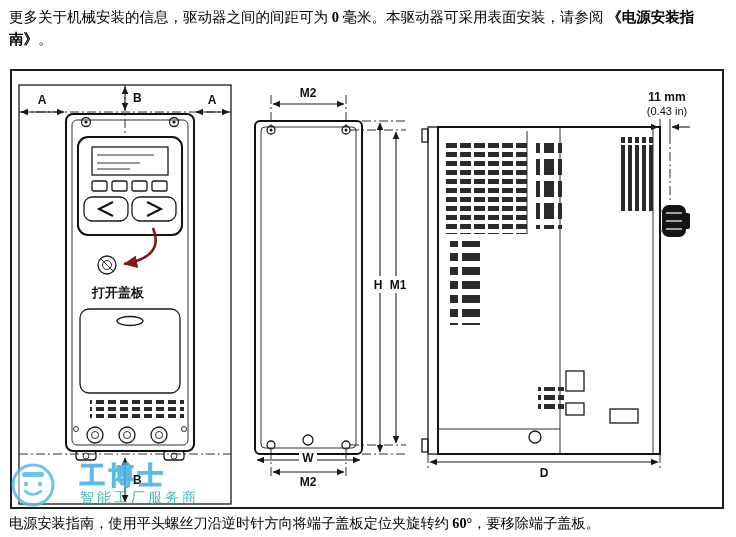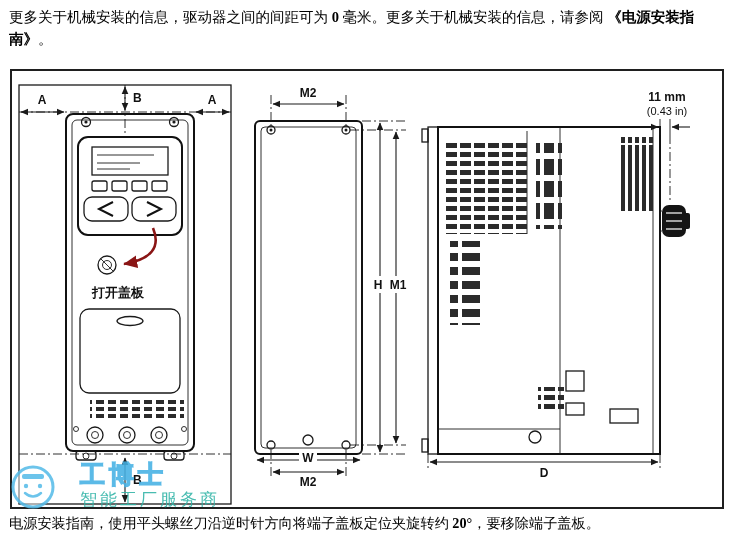--- a/index.html
+++ b/index.html
@@ -43,30 +43,30 @@
   
   .watermark {
     position:absolute; left:10px; top:462px; z-index:2;
     display:flex; align-items:center; gap:24px; opacity:.88;
   }
   .wm-brand {
     font-family:"Liberation Sans",sans-serif; font-size:25px; font-weight:bold;
     color:#cfeafa; -webkit-text-stroke:1.3px #45b1e4; letter-spacing:4px; line-height:1;
   }
   .wm-tagline {
-    font-family:"Liberation Sans",sans-serif; font-size:17px;
+    font-family:"Liberation Sans",sans-serif; font-size:14px;
     color:#2fb3a6; letter-spacing:3px; margin-top:1px;
   }
 </style>
 </head>
 <body>
 
 <div class="page">
 
-  <p class="intro"><span>更多关于机械安装的信息，驱动器之间的间距可为 </span><b>0</b><span> 毫米。更多关于机械安装的信息，请参阅 </span><b>《电源安装指南》</b><span>。</span></p>
+  <p class="intro"><span>更多关于机械安装的信息，驱动器之间的间距可为 </span><b>0</b><span> 毫米。本驱动器可采用表面安装，请参阅 </span><b>《电源安装指南》</b><span>。</span></p>
 
   <div class="figure">
     <svg width="710" height="436" viewBox="0 0 710 436">
       <defs>
         <marker id="ah" viewBox="0 0 10 10" refX="8.5" refY="5" markerWidth="8" markerHeight="8" orient="auto-start-reverse">
           <path d="M0,1 L9,5 L0,9 Z" fill="#1a1a1a"></path>
         </marker>
         <marker id="ahr" viewBox="0 0 10 10" refX="8.5" refY="5" markerWidth="6" markerHeight="6" orient="auto">
           <path d="M0,1 L9,5 L0,9 Z" fill="#8a1515"></path>
         </marker>
@@ -254,15 +254,15 @@
       <circle cx="16" cy="22" r="2.2" fill="#58bde9"></circle>
       <circle cx="30" cy="22" r="2.2" fill="#58bde9"></circle>
       <path d="M15,29 q8,7 16,0" stroke="#58bde9" stroke-width="2.5" fill="none" stroke-linecap="round"></path>
     </svg>
     <div class="wm-text">
       <div class="wm-brand">工博士</div>
       <div class="wm-tagline">智能工厂服务商</div>
     </div>
   </div>
 
-  <p class="outro"><span>电源安装指南，使用平头螺丝刀沿逆时针方向将端子盖板定位夹旋转约 </span><b>20°</b><span>，要移除端子盖板。</span></p>
+  <p class="outro"><span>电源安装指南，使用平头螺丝刀沿逆时针方向将端子盖板定位夹旋转约 </span><b>60°</b><span>，要移除端子盖板。</span></p>
 
 </div>
 
 </body></html>

